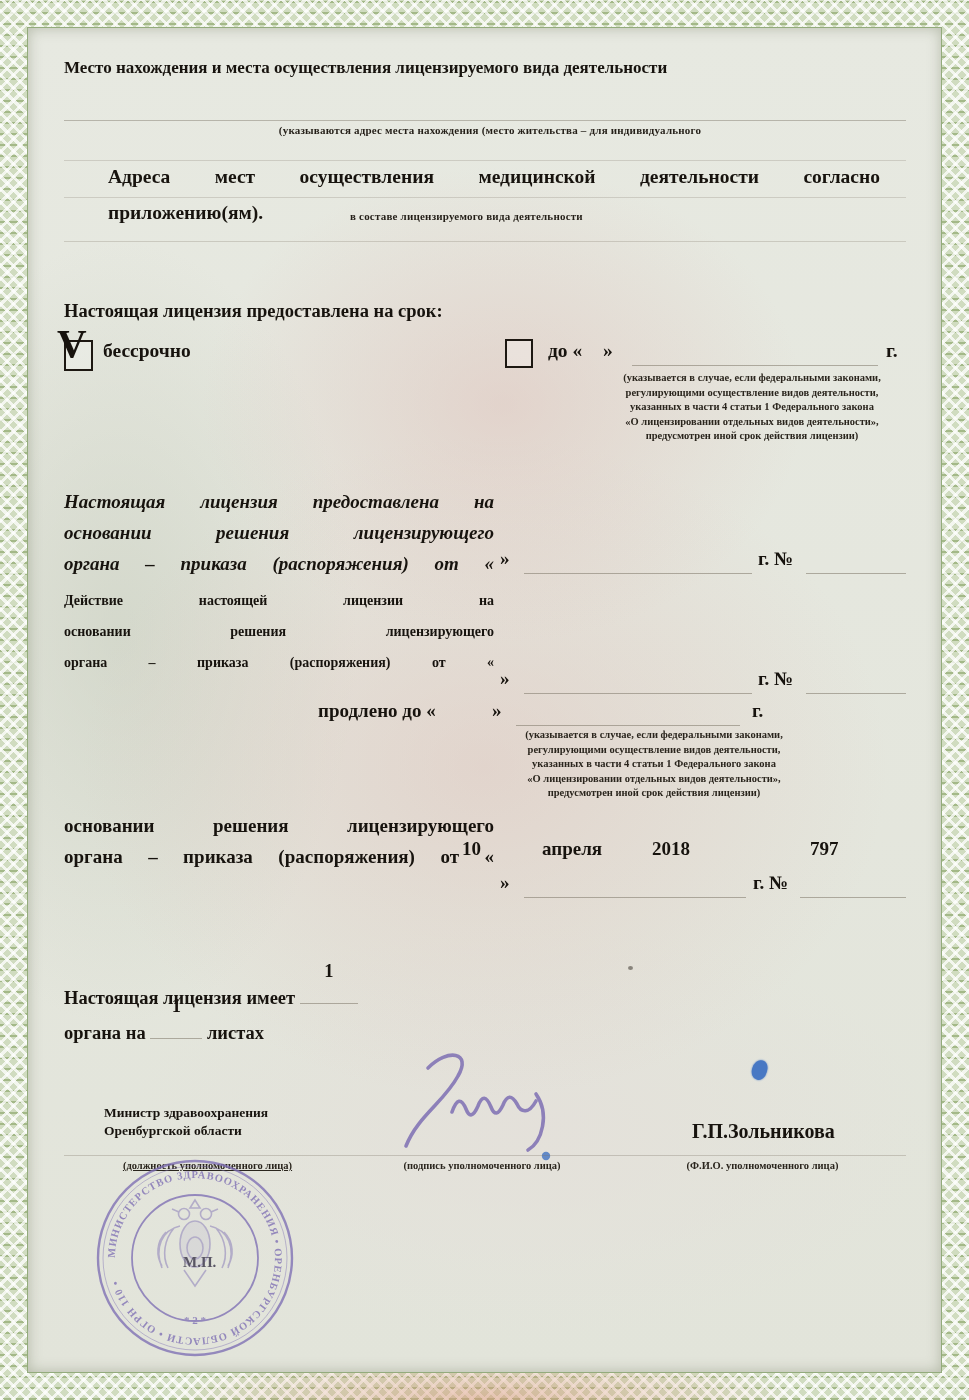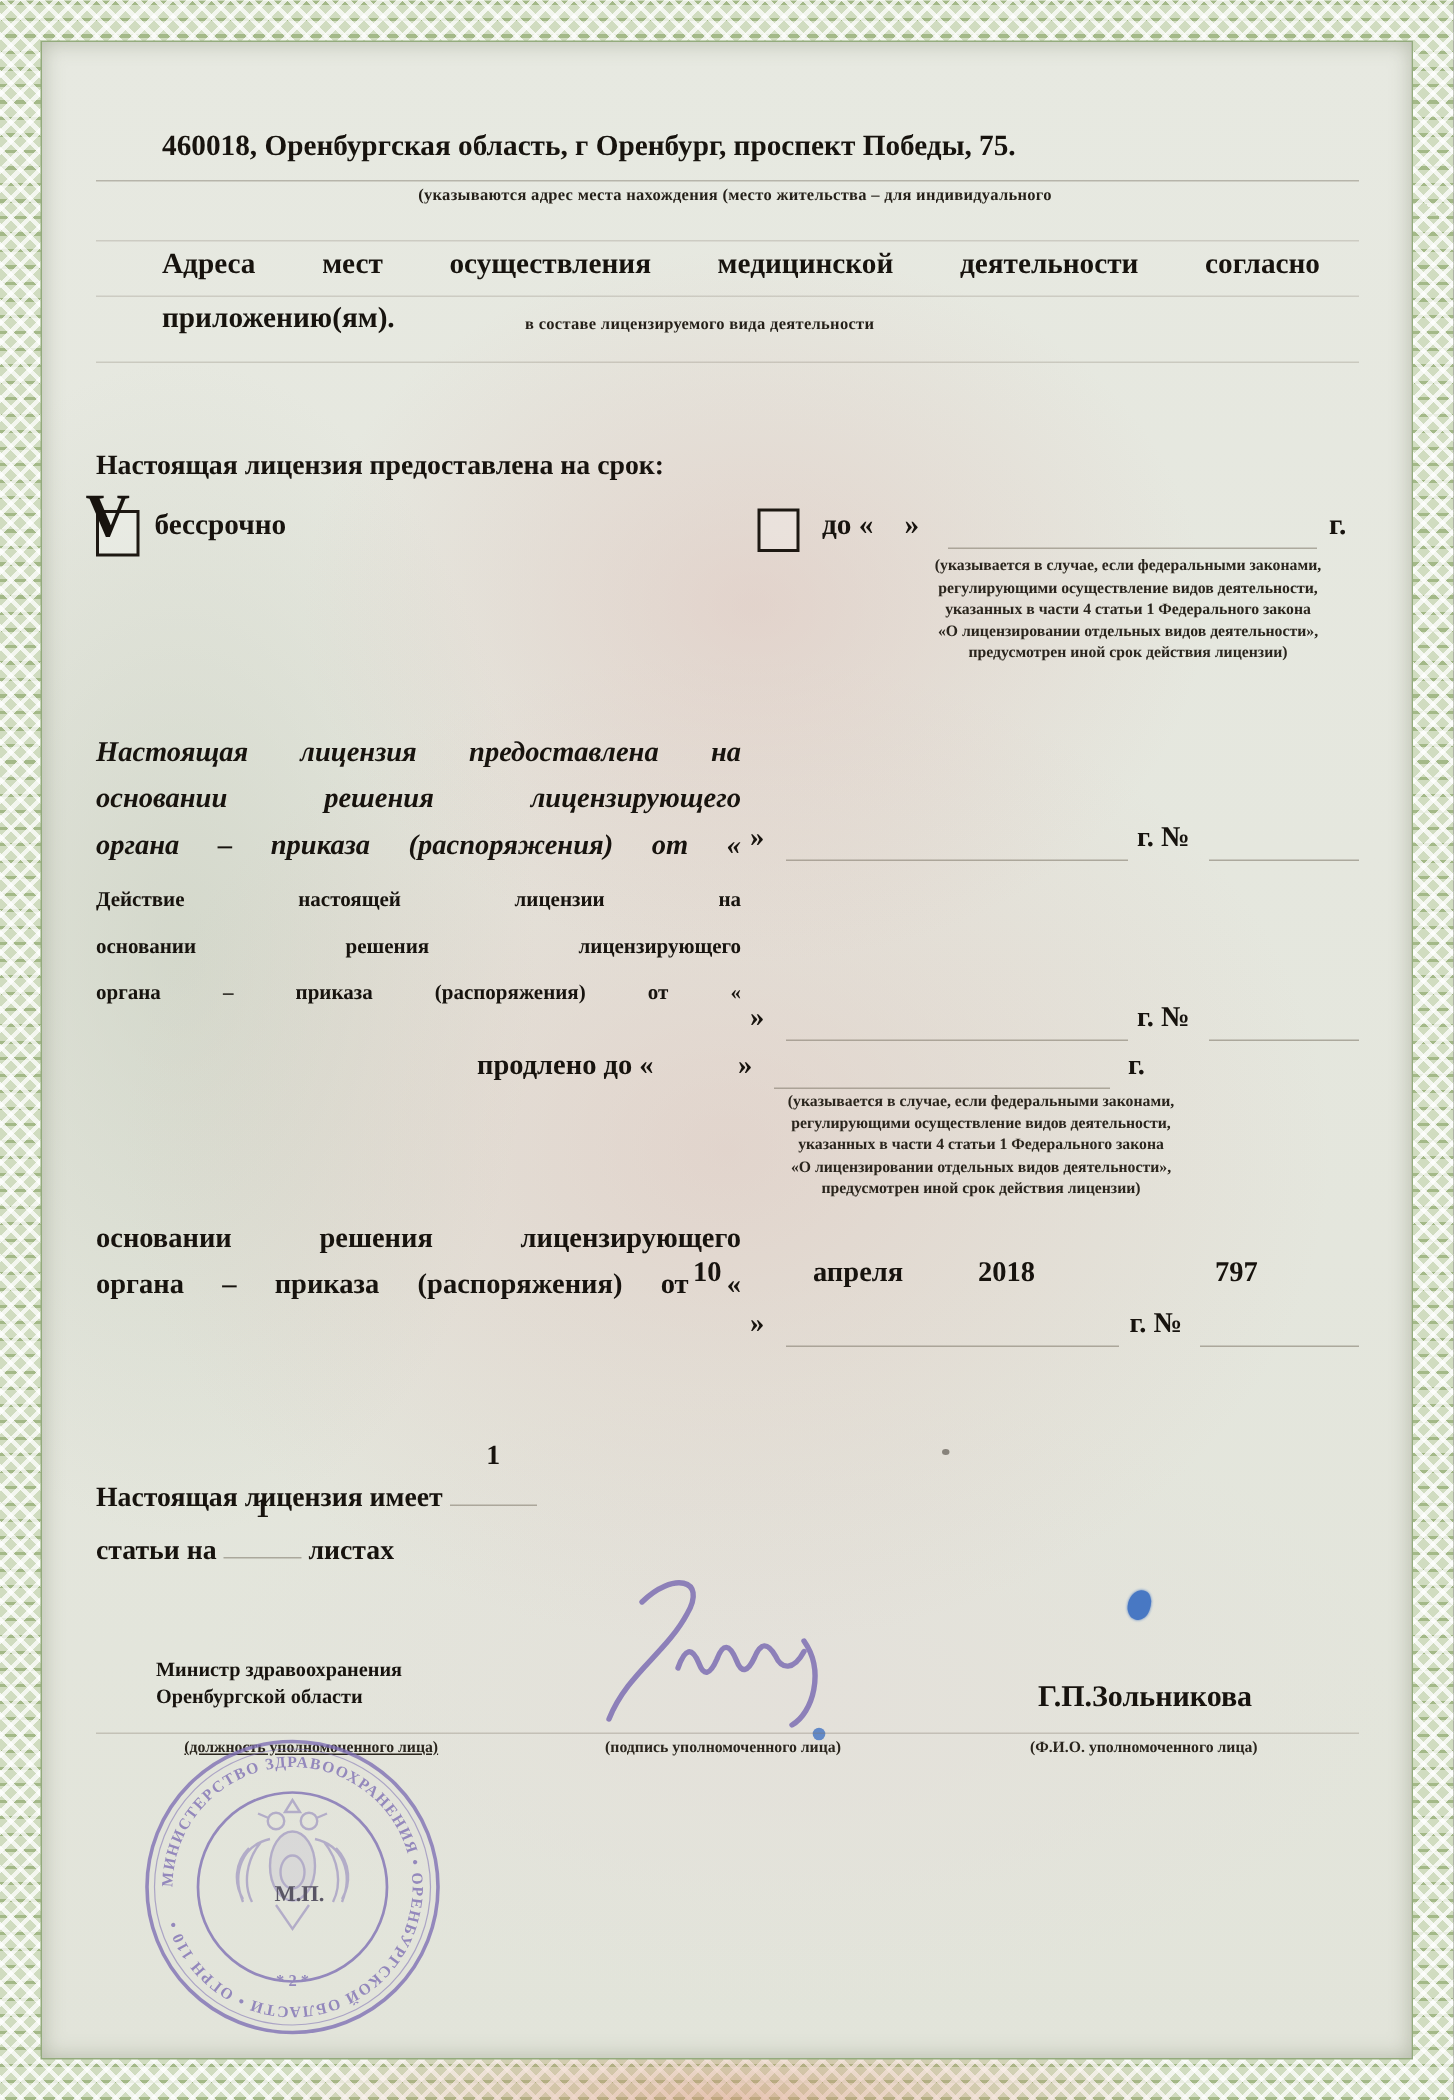--- a/index.html
+++ b/index.html
@@ -38,21 +38,21 @@
   .box{position:absolute;border:2px solid #1d1812;background:rgba(255,255,255,.25);}
   .seal{opacity:.78;}
   .sig-svg{opacity:.9;}
 </style>
 </head>
 <body>
 
 <div class="sheet">
   <div class="doc"></div>
 
-  <div class="abs b txt" style="left:108px;top:87px;font-size:19.5px;">460018, Оренбургская область, г Оренбург, проспект Победы, 75.</div>
+  <div class="abs b txt" style="left:64px;top:58px;font-size:17px;">Место нахождения и места осуществления лицензируемого вида деятельности</div>
   <div class="rule" style="left:64px;top:120px;width:842px;"></div>
   <div class="abs small" style="left:150px;top:124px;width:680px;text-align:center;">(указываются адрес места нахождения (место жительства – для индивидуального</div>
 
   <div class="rule" style="left:64px;top:160px;width:842px;opacity:.55;"></div>
   <div class="abs b jline" style="left:108px;top:166px;width:772px;font-size:19.5px;">Адреса мест осуществления медицинской деятельности согласно</div>
   <div class="rule" style="left:64px;top:197px;width:842px;opacity:.55;"></div>
   <div class="abs b txt" style="left:108px;top:202px;font-size:19.5px;">приложению(ям).</div>
   <div class="abs small" style="left:350px;top:210px;text-align:center;">в составе лицензируемого вида деятельности</div>
   <div class="rule" style="left:64px;top:241px;width:842px;opacity:.6;"></div>
 
@@ -121,21 +121,21 @@
   <div class="abs fill" style="left:524px;top:874px;width:222px;height:23px;"></div>
   <div class="abs b txt" style="left:753px;top:872px;font-size:19px;">г. №</div>
   <div class="abs fill" style="left:800px;top:874px;width:106px;height:23px;"></div>
 
   <div class="abs b txt" style="left:64px;top:983px;font-size:18.5px;">
     <span>Настоящая лицензия имеет</span>
     <span class="gap" style="width:58px;"><span class="val" style="font-size:18.5px;">1</span></span>
   </div>
   <div class="abs" style="left:628px;top:966px;width:5px;height:4px;border-radius:50%;background:rgba(60,55,48,.55);"></div>
   <div class="abs b txt" style="left:64px;top:1018px;font-size:18.5px;">
-    <span>статьи на</span>
+    <span>органа на</span>
     <span class="gap" style="width:52px;"><span class="val" style="font-size:18.5px;">1</span></span>
     <span>листах</span>
   </div>
 
   <div class="abs b" style="left:104px;top:1104px;font-size:13.5px;line-height:18px;">
     <div>Министр здравоохранения</div>
     <div>Оренбургской области</div>
   </div>
 
   <svg class="abs sig-svg" style="left:360px;top:1050px;" width="235" height="115" viewBox="0 0 235 115">

